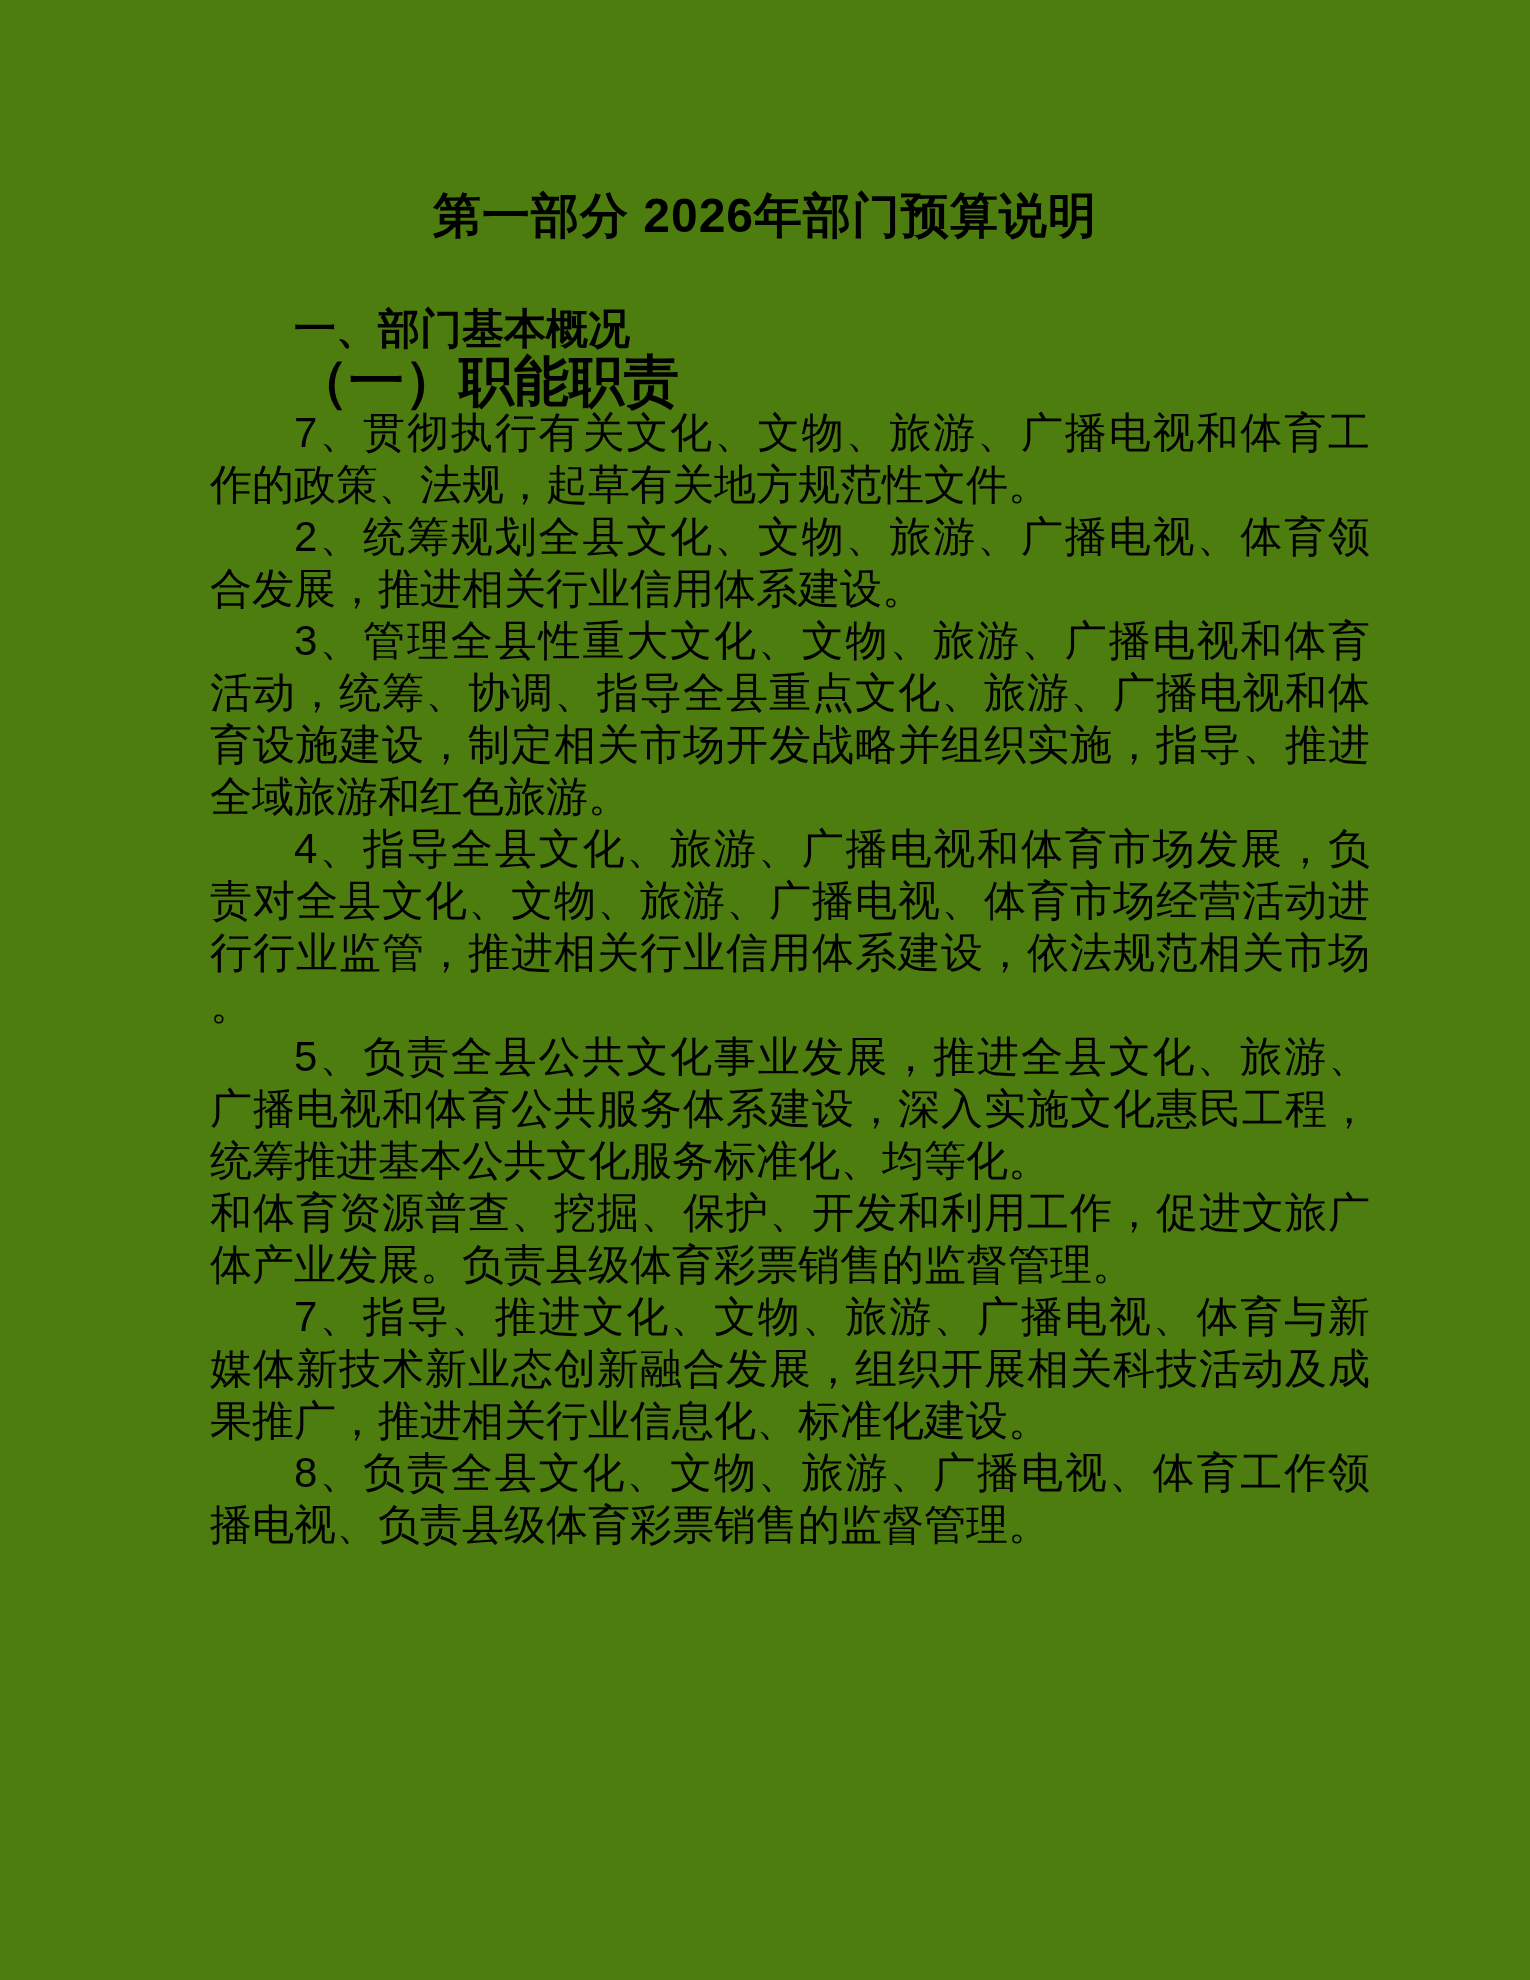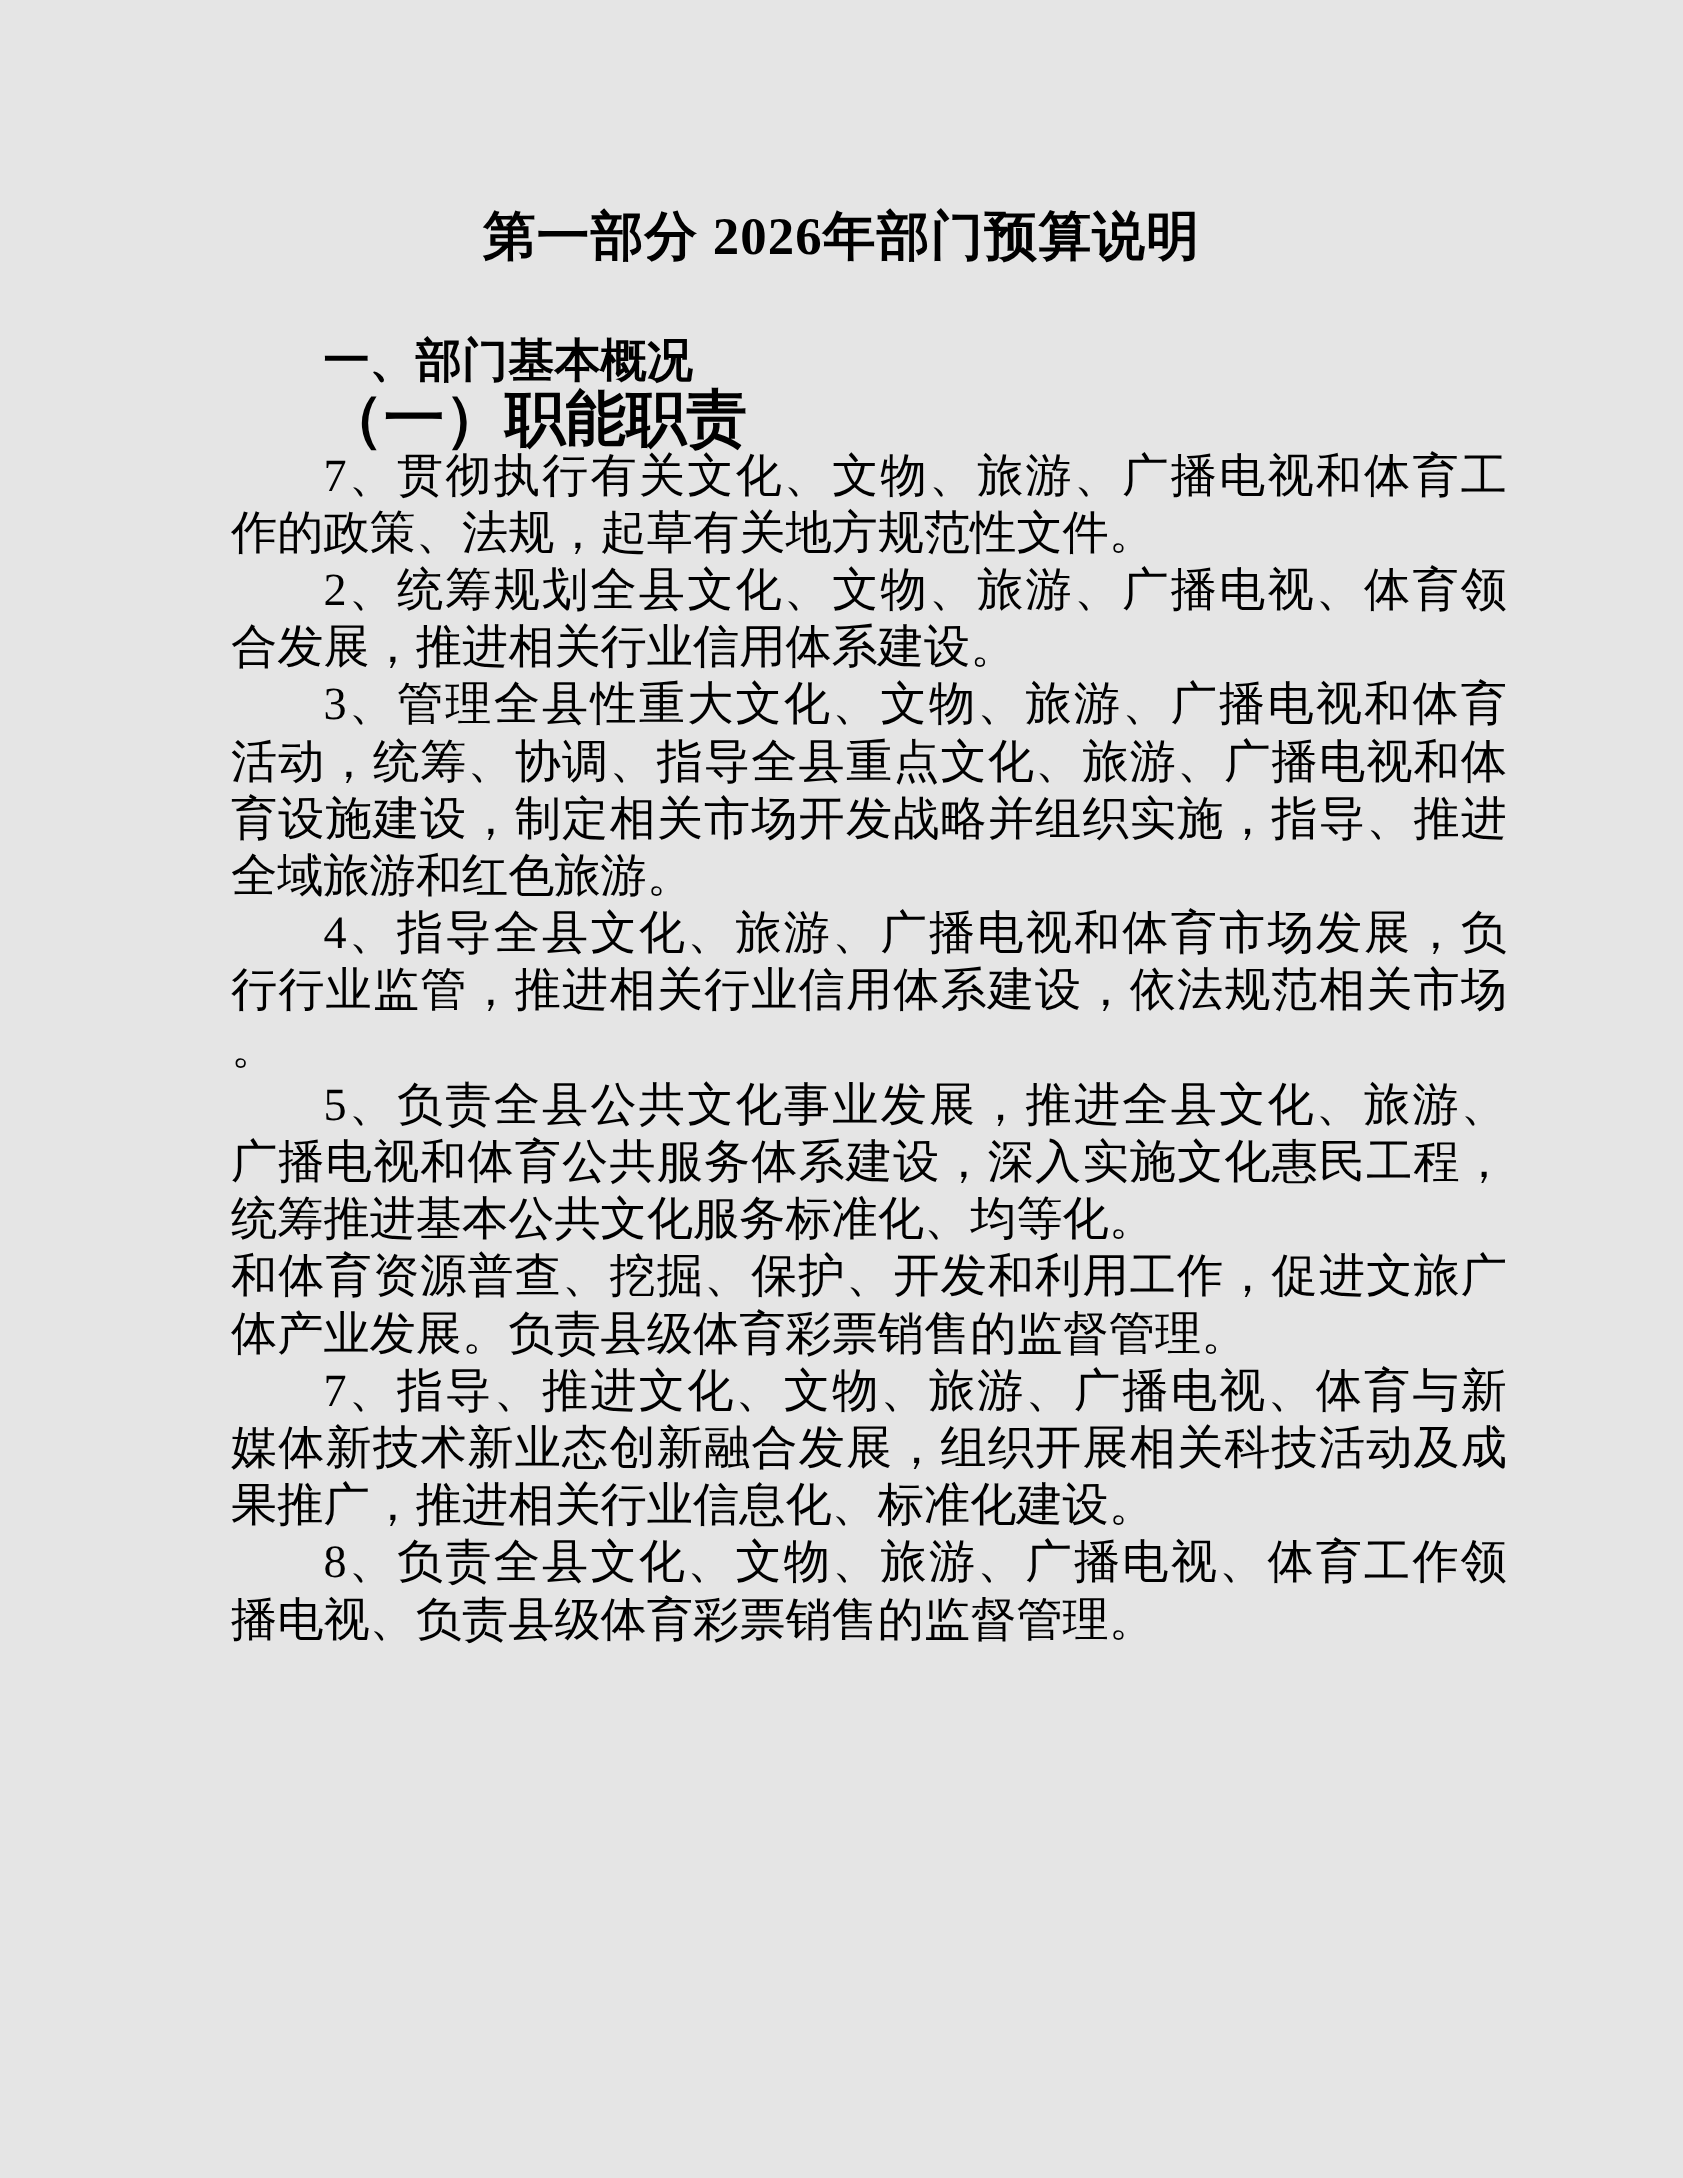--- a/index.html
+++ b/index.html
@@ -4,23 +4,23 @@
 <style>
   html, body {
     margin: 0;
     padding: 0;
     background: #ffffff;
   }
   .page {
     position: relative;
     width: 1530px;
     height: 1980px;
-    background: #e5e5e5;
+    background: #4d7c0f;
     color: #000000;
-    font-family: Liberation Serif, serif;
+    font-family: Liberation Sans, sans-serif;
     overflow: hidden;
   }
   .doc-title {
     margin: 0;
     padding-top: 184px;
     font-size: 48px;
     line-height: 64px;
     font-weight: 700;
     text-align: center;
     letter-spacing: 1px;
@@ -79,20 +79,21 @@
           <div class="line">合发展，推进相关行业信用体系建设。</div>
         </div>
         <div class="paragraph">
           <div class="line first">3、管理全县性重大文化、文物、旅游、广播电视和体育</div>
           <div class="line">活动，统筹、协调、指导全县重点文化、旅游、广播电视和体</div>
           <div class="line">育设施建设，制定相关市场开发战略并组织实施，指导、推进</div>
           <div class="line">全域旅游和红色旅游。</div>
         </div>
         <div class="paragraph">
           <div class="line first">4、指导全县文化、旅游、广播电视和体育市场发展，负</div>
+          <div class="line">责对全县文化、文物、旅游、广播电视、体育市场经营活动进</div>
           <div class="line">行行业监管，推进相关行业信用体系建设，依法规范相关市场</div>
           <div class="line">。</div>
         </div>
         <div class="paragraph">
           <div class="line first">5、负责全县公共文化事业发展，推进全县文化、旅游、</div>
           <div class="line">广播电视和体育公共服务体系建设，深入实施文化惠民工程，</div>
           <div class="line">统筹推进基本公共文化服务标准化、均等化。</div>
         </div>
         <div class="paragraph">
           <div class="line">和体育资源普查、挖掘、保护、开发和利用工作，促进文旅广</div>

